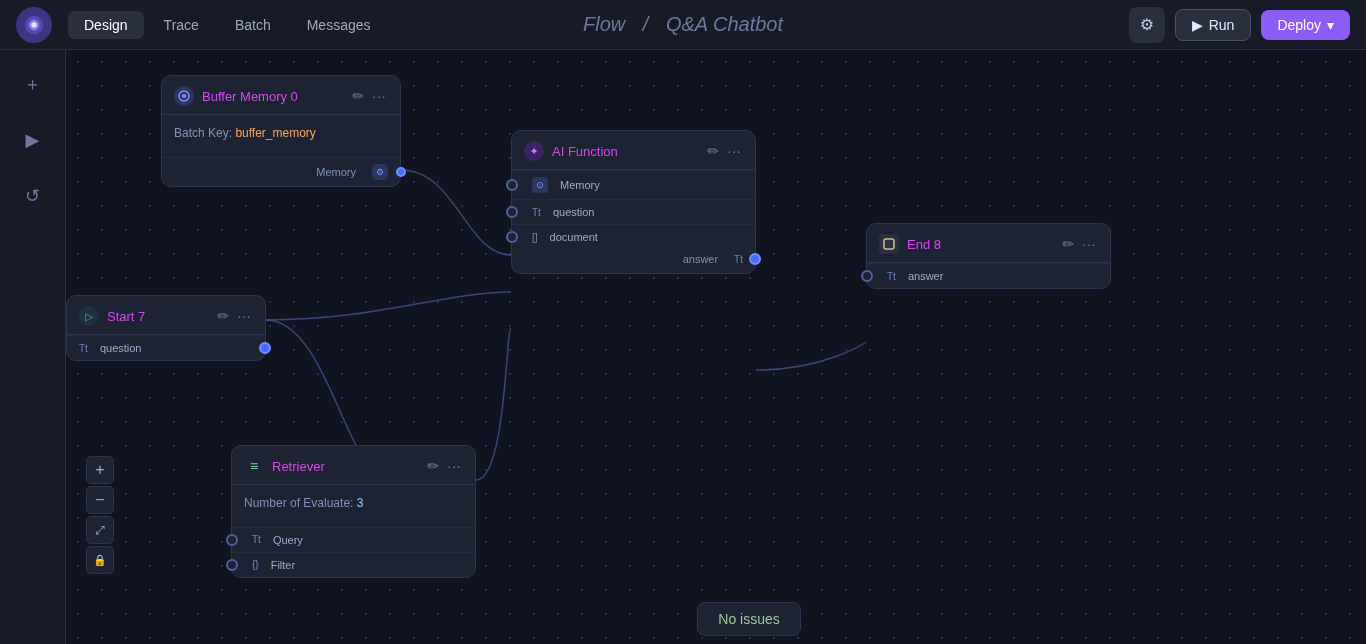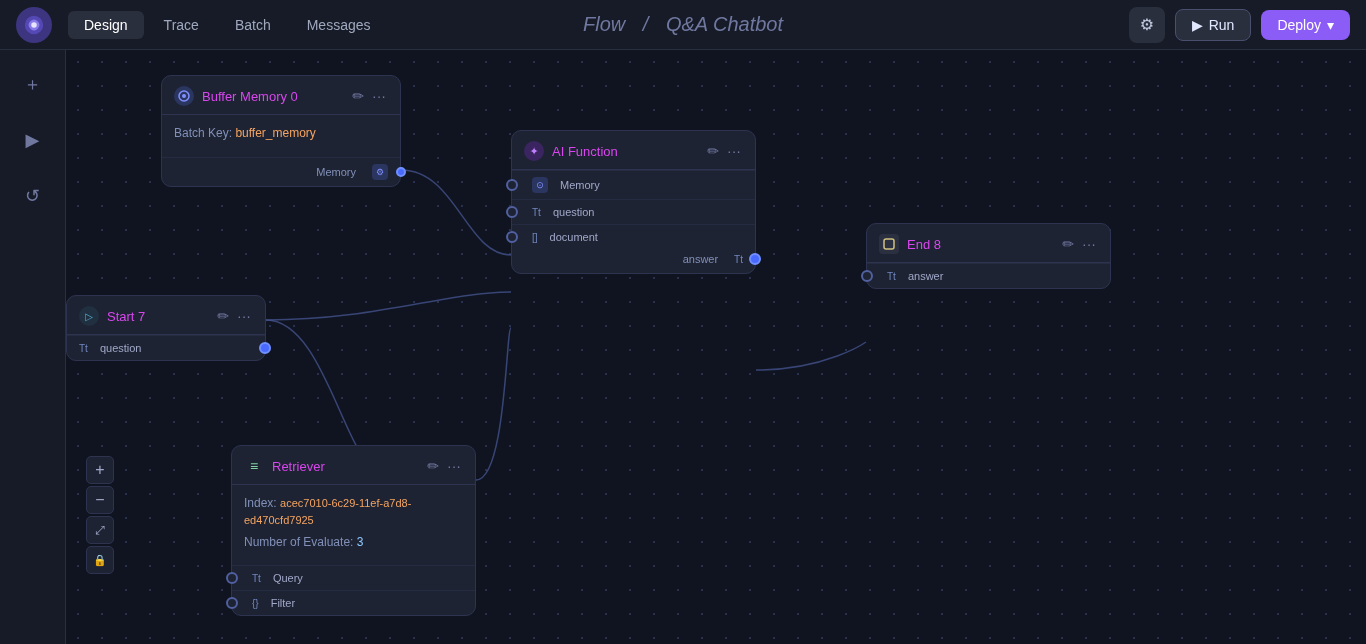--- a/index.html
+++ b/index.html
@@ -426,24 +426,20 @@
     <div class="node-header">
       <div class="node-icon node-icon-retriever" style="font-size:14px; background:none;">≡</div>
       <span class="node-title">Retriever</span>
       <div class="node-actions">
         <button class="node-action-btn">✏</button>
         <button class="node-action-btn">···</button>
       </div>
     </div>
     <div class="node-body">
       <div class="node-prop">
-        <span>Index:</span>
-        <span class="prop-val-mono" style="font-size:11px;">acec7010-6c29-11ef-a7d8-ed470cfd7925</span>
-      </div>
-      <div class="node-prop">
         <span>Number of Evaluate:</span>
         <span class="prop-val">3</span>
       </div>
     </div>
 
     <div class="port-row port-left" style="position:relative;">
       <div style="position:absolute;left:-6px;width:12px;height:12px;border-radius:50%;background:#1e2333;border:2px solid #5060a0;"></div>
       <span style="font-size:10px;color:#7088c0;margin-left:8px;">Tt</span>
       <span style="font-size:11px;color:#a0a8c8;margin-left:4px;">Query</span>
     </div>
@@ -455,14 +451,17 @@
     </div>
   </div>
 
   <div class="zoom-controls">
     <button class="zoom-btn">+</button>
     <button class="zoom-btn">−</button>
     <button class="zoom-btn" style="font-size:12px;">⤢</button>
     <button class="zoom-btn" style="font-size:11px;">🔒</button>
   </div>
 
+  <div class="status-bar">
+    <div class="status-badge">No issues</div>
+  </div>
 
 </div>
 
 </body></html>

